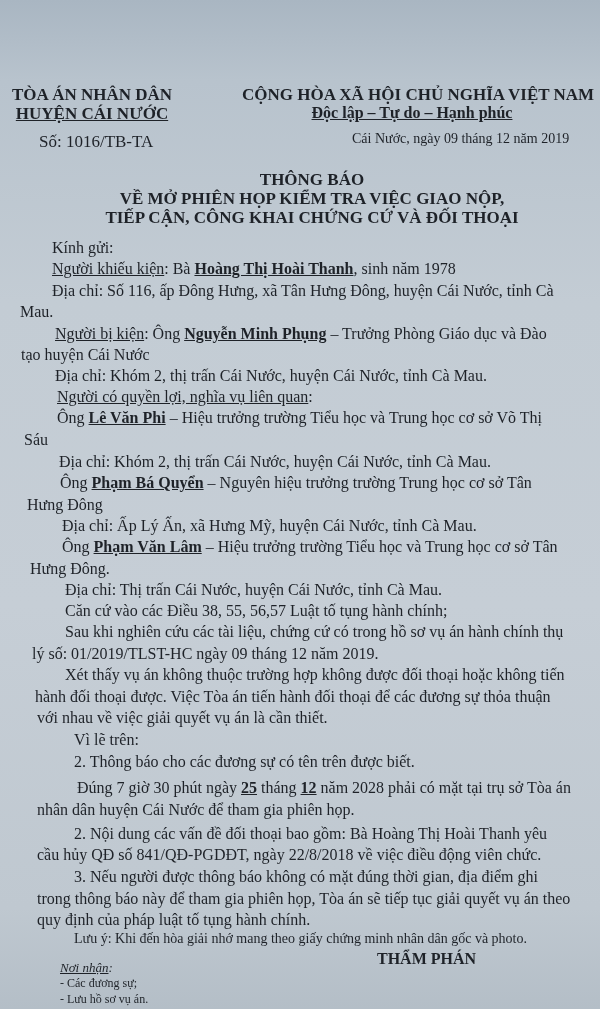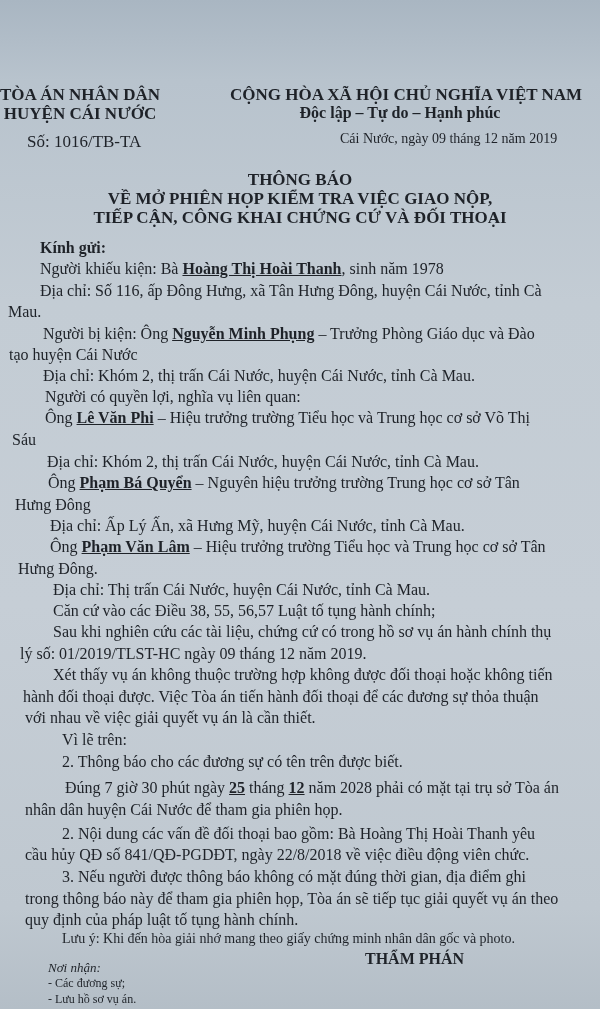--- a/index.html
+++ b/index.html
@@ -3,23 +3,23 @@
 <meta charset="utf-8">
 <style>
   html, body { margin:0; padding:0; }
   body {
     width:600px; height:1009px; overflow:hidden; position:relative;
     background: linear-gradient(180deg, #a9b6c2 0%, #b8c3cd 8%, #c3ccd4 30%, #c6ced6 60%, #bfc8d0 90%, #b4bec7 100%);
     font-family: "Liberation Serif", "DejaVu Serif", serif;
     color:#1e2228;
   }
   .paper { position:absolute; left:0; top:0; width:600px; height:1009px; }
-  .abs { position:absolute; white-space:nowrap; }
+  .abs { position:absolute; white-space:nowrap;margin-left:12px; }
   .hdr { font-weight:bold; font-size:17px; }
-  .u { }
+  .u { text-decoration:underline; }
   .c { text-align:center; }
   .t { font-size:16px; line-height:21px; }
   b { font-weight:bold;text-decoration:underline; }
   .small { font-size:13px; }
   .title { font-weight:bold; font-size:17px; text-align:center; left:0; width:600px; }
 </style>
 </head>
 <body>
 
 <div class="paper">
@@ -29,21 +29,21 @@
   <div class="abs t" style="left:27px;top:131px;font-size:17px;">Số: 1016/TB-TA</div>
 
   <div class="abs hdr c" style="left:230px;top:85px;width:340px;">CỘNG HÒA XÃ HỘI CHỦ NGHĨA VIỆT NAM</div>
   <div class="abs c u" style="left:230px;top:104px;width:340px;font-weight:bold;font-size:16px;">Độc lập – Tự do – Hạnh phúc</div>
   <div class="abs" style="left:340px;top:131px;font-size:14px;">Cái Nước, ngày 09 tháng 12 năm 2019</div>
 
   <div class="abs title" style="top:170px;">THÔNG BÁO</div>
   <div class="abs title" style="top:189px;">VỀ MỞ PHIÊN HỌP KIỂM TRA VIỆC GIAO NỘP,</div>
   <div class="abs title" style="top:208px;">TIẾP CẬN, CÔNG KHAI CHỨNG CỨ VÀ ĐỐI THOẠI</div>
 
-  <div class="abs t" style="left:40px;top:237px;font-weight:bold;">Kính gửi:</div>
+  <div class="abs t" style="left:40px;top:237px;">Kính gửi:</div>
 
   <div class="abs t" style="left:40px;top:258px;">
     <span class="u">Người khiếu kiện</span><span>: Bà </span><b>Hoàng Thị Hoài Thanh</b><span>, sinh năm 1978</span>
   </div>
   <div class="abs t" style="left:40px;top:280px;">Địa chỉ: Số 116, ấp Đông Hưng, xã Tân Hưng Đông, huyện Cái Nước, tỉnh Cà</div>
   <div class="abs t" style="left:8px;top:301px;">Mau.</div>
 
   <div class="abs t" style="left:43px;top:323px;">
     <span class="u">Người bị kiện</span><span>: Ông </span><b>Nguyễn Minh Phụng</b><span> – Trưởng Phòng Giáo dục và Đào</span>
   </div>

